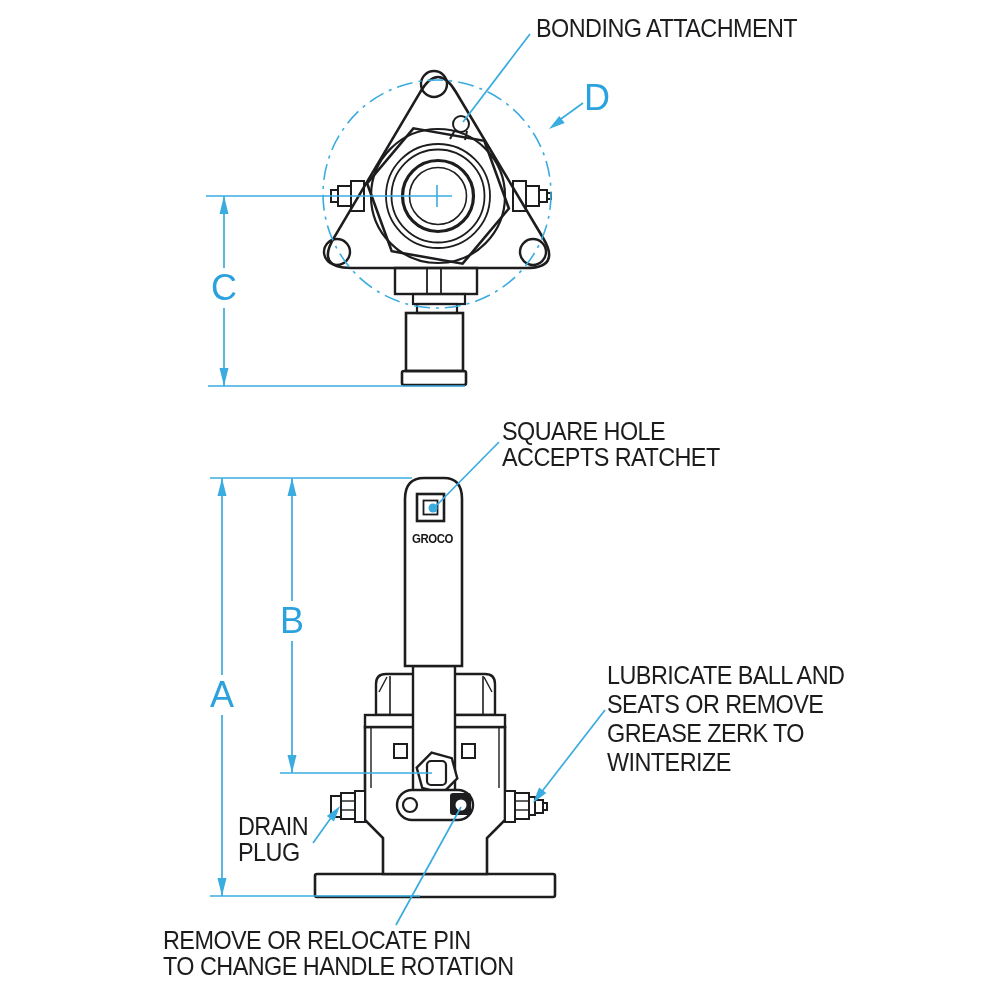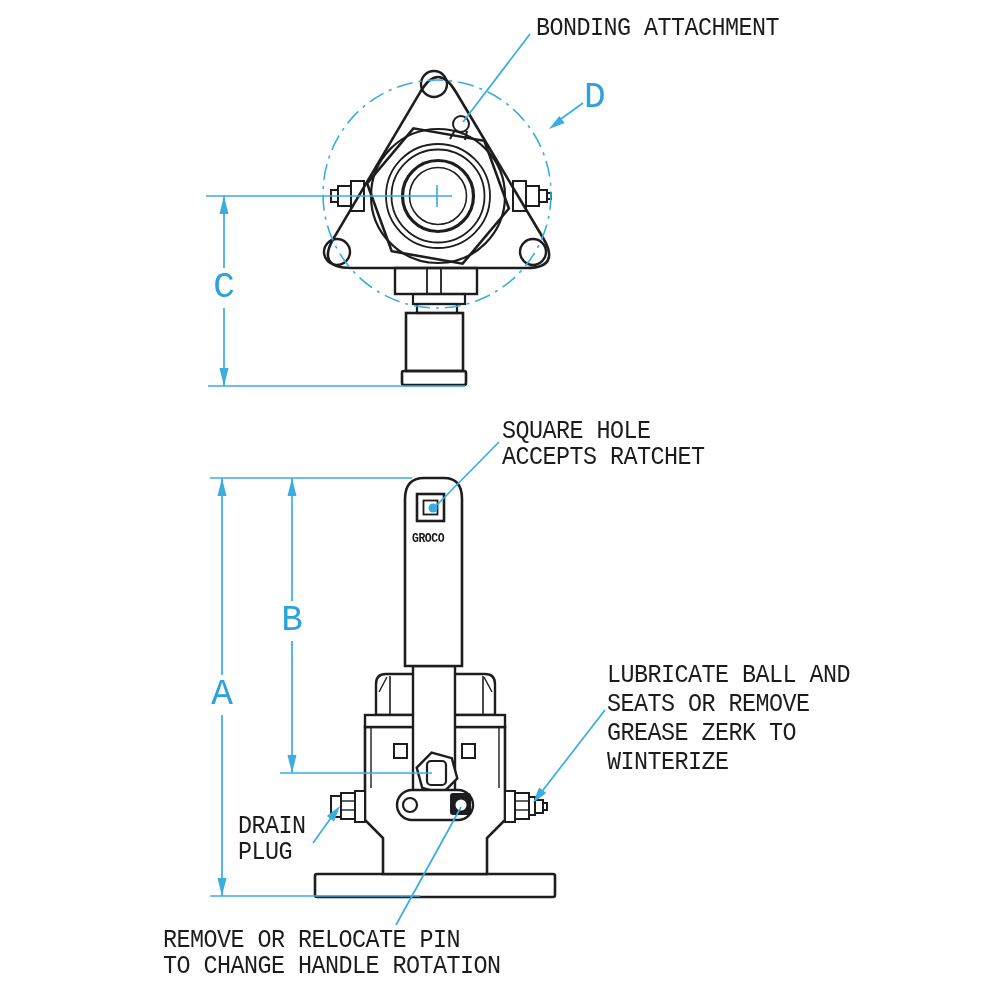--- a/index.html
+++ b/index.html
@@ -1,18 +1,18 @@
 <!DOCTYPE html>
 <html><head>
 <meta charset="utf-8">
 <style>
   html,body{margin:0;padding:0;background:#fff;}
   .page{
     position:relative;width:1000px;height:1000px;background:#ffffff;overflow:hidden;
-    font-family:Liberation Mono, monospace;
+    font-family:Liberation Sans, sans-serif;
   }
   .page svg{position:absolute;left:0;top:0;}
   .callout{
     position:absolute;color:#1c1c1e;font-size:26px;line-height:26px;
     letter-spacing:-0.6px;transform:scaleX(0.9);transform-origin:left top;
     white-space:nowrap;
   }
   .callout.lh29{line-height:29px;}
   .dimletter{
     position:absolute;color:#2BA2DE;font-size:36px;line-height:1;

